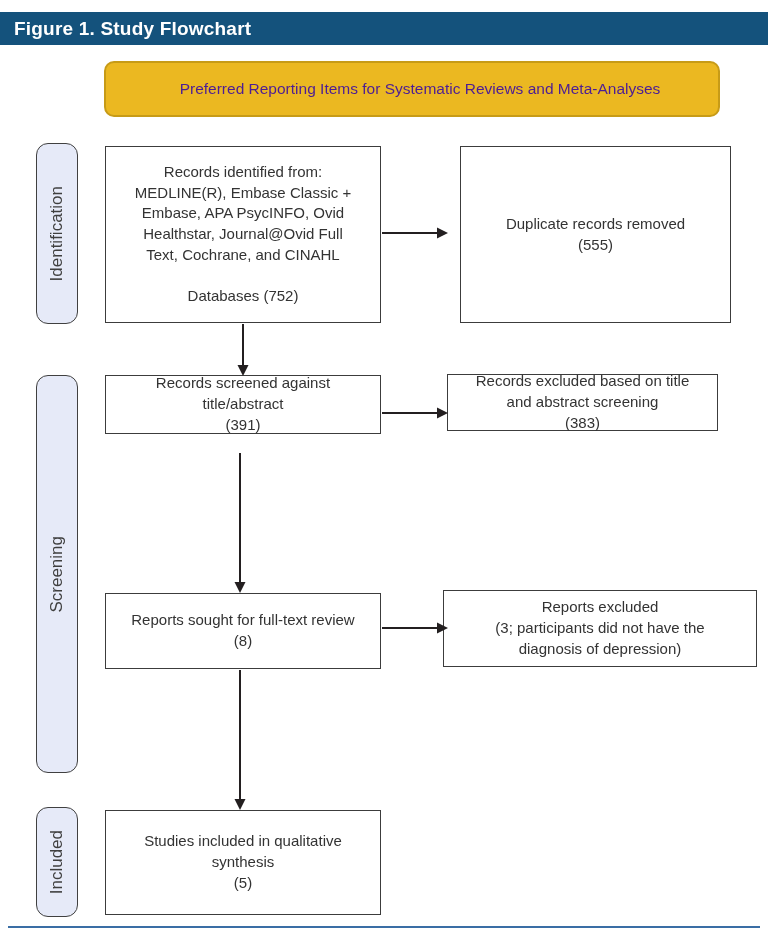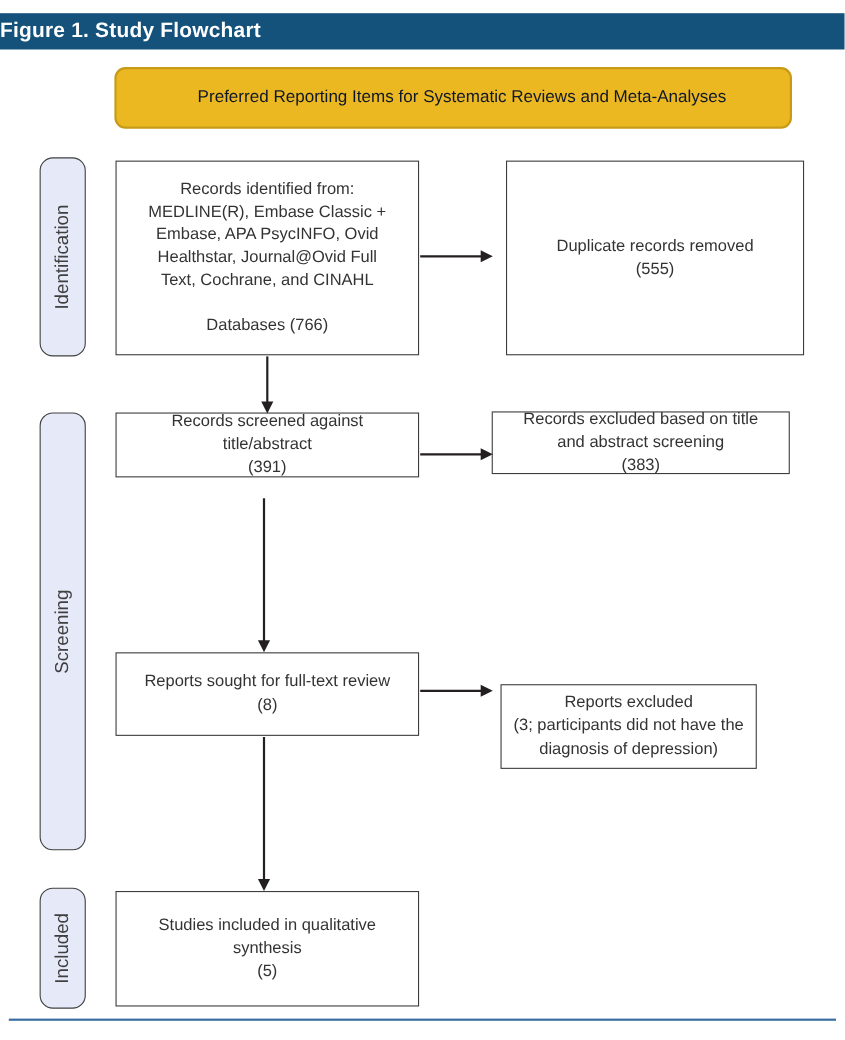--- a/index.html
+++ b/index.html
@@ -16,40 +16,41 @@
     overflow: hidden;
   }
   .header-bar {
     position: absolute;
     left: 0; top: 12px;
     width: 768px; height: 33px;
     background: #14527C;
     display: flex;
     align-items: center;
     box-sizing: border-box;
+    padding-left: 14px;
   }
   .header-bar .title {
     color: #ffffff;
     font-size: 19px;
     font-weight: bold;
     letter-spacing: 0.2px;
   }
   .banner {
     position: absolute;
     left: 104px; top: 61px;
     width: 616px; height: 56px;
     box-sizing: border-box;
     background: #EBB821;
     border: 2px solid #C79B17;
     border-radius: 10px;
     display: flex;
     align-items: center;
     justify-content: center;
     text-align: center;
-    color: #0f172a;
+    color: #4c1d95;
     font-size: 15.5px;
     padding-left: 16px;
   }
   .stage-label {
     position: absolute;
     left: 36px;
     width: 42px;
     box-sizing: border-box;
     background: #E6EAF8;
     border: 1.5px solid #404040;
@@ -81,21 +82,21 @@
     font-size: 15px;
     line-height: 1.38;
     white-space: pre-line;
     padding: 6px 10px;
   }
   .box-1 { left: 105px; top: 146px; width: 276px; height: 177px; }
   .box-2 { left: 447px; top: 146px; width: 271px; height: 177px; margin-left: 13px; }
   .box-3 { left: 105px; top: 375px; width: 276px; height: 59px;  }
   .box-4 { left: 447px; top: 374px; width: 271px; height: 57px;  }
   .box-5 { left: 105px; top: 593px; width: 276px; height: 76px;  }
-  .box-6 { left: 455px; top: 590px; width: 233px; height: 77px; margin-top: 32px;  }
+  .box-6 { left: 443px; top: 590px; width: 314px; height: 77px;  }
   .box-7 { left: 105px; top: 810px; width: 276px; height: 105px; }
   .arrow-layer {
     position: absolute;
     left: 0; top: 0;
     width: 768px; height: 945px;
     pointer-events: none;
   }
   .bottom-rule {
     position: absolute;
     left: 8px; top: 926px;
@@ -125,21 +126,21 @@
   <div class="stage-label stage-included">
     <span>Included</span>
   </div>
 
   <div class="flow-box box-1">Records identified from:
 MEDLINE(R), Embase Classic +
 Embase, APA PsycINFO, Ovid
 Healthstar, Journal@Ovid Full
 Text, Cochrane, and CINAHL
 
-Databases (766)</div>
+Databases (752)</div>
   <div class="flow-box box-2">Duplicate records removed
 (555)</div>
   <div class="flow-box box-3">Records screened against
 title/abstract
 (391)</div>
   <div class="flow-box box-4">Records excluded based on title
 and abstract screening
 (383)</div>
   <div class="flow-box box-5">Reports sought for full-text review
 (8)</div>

